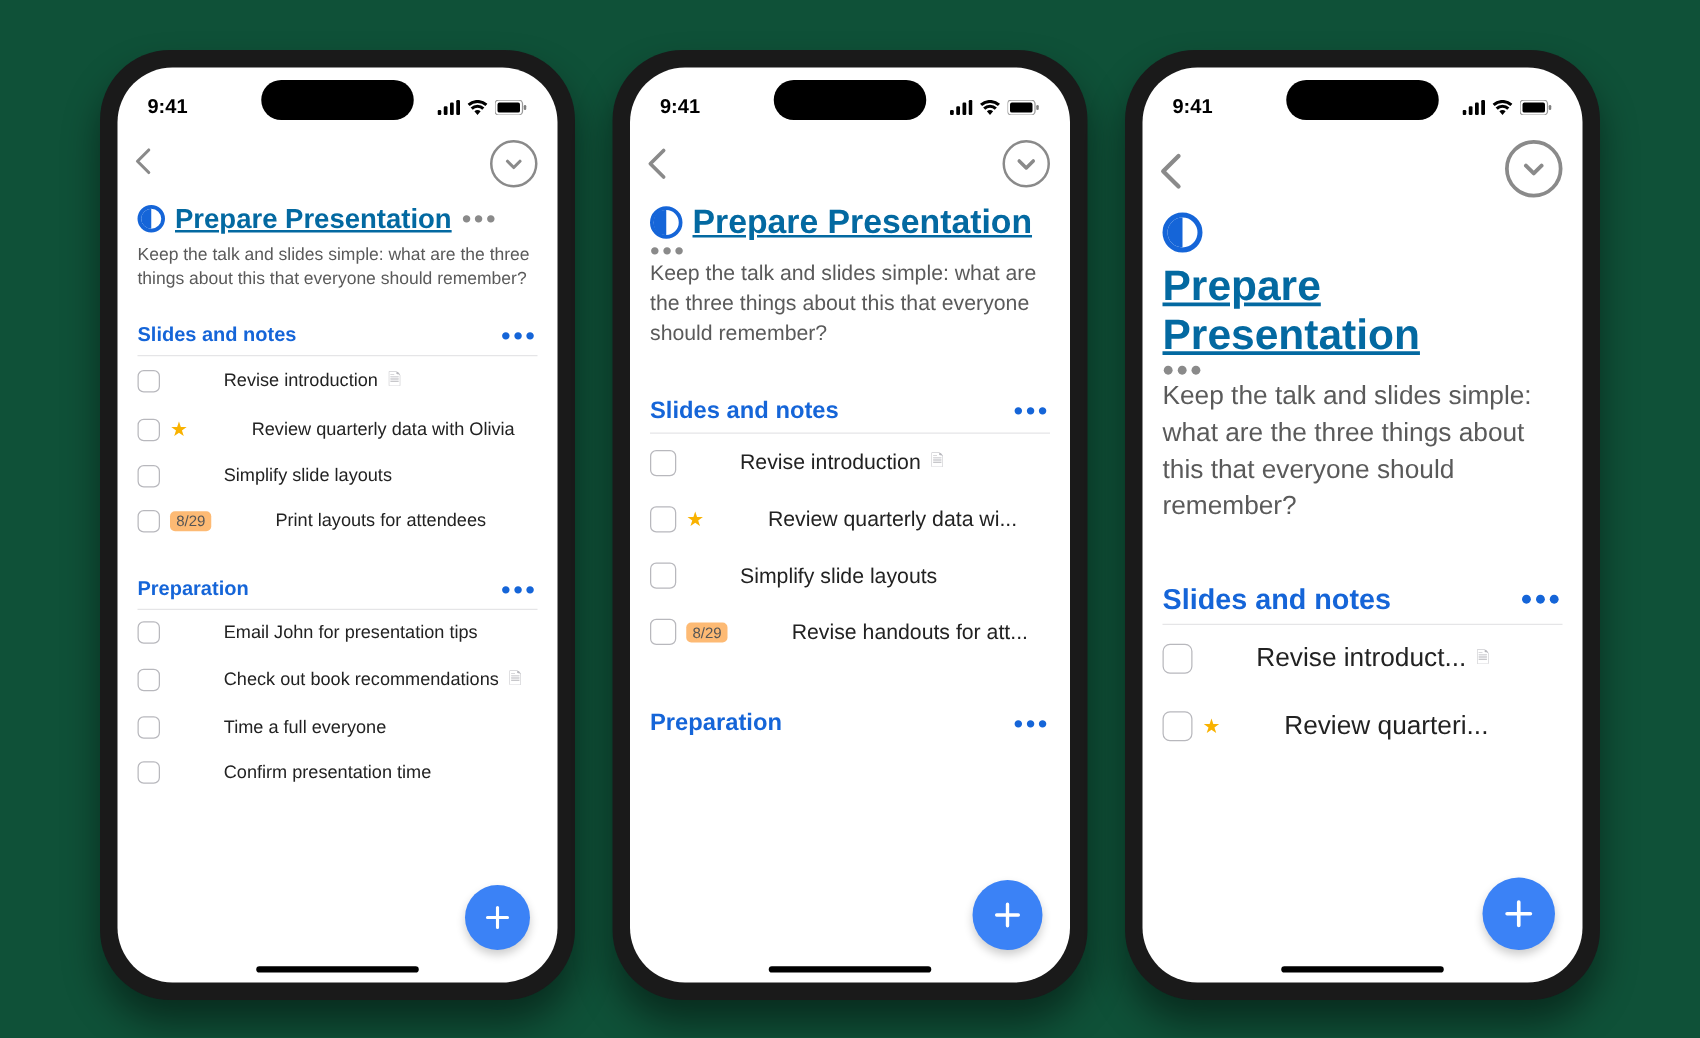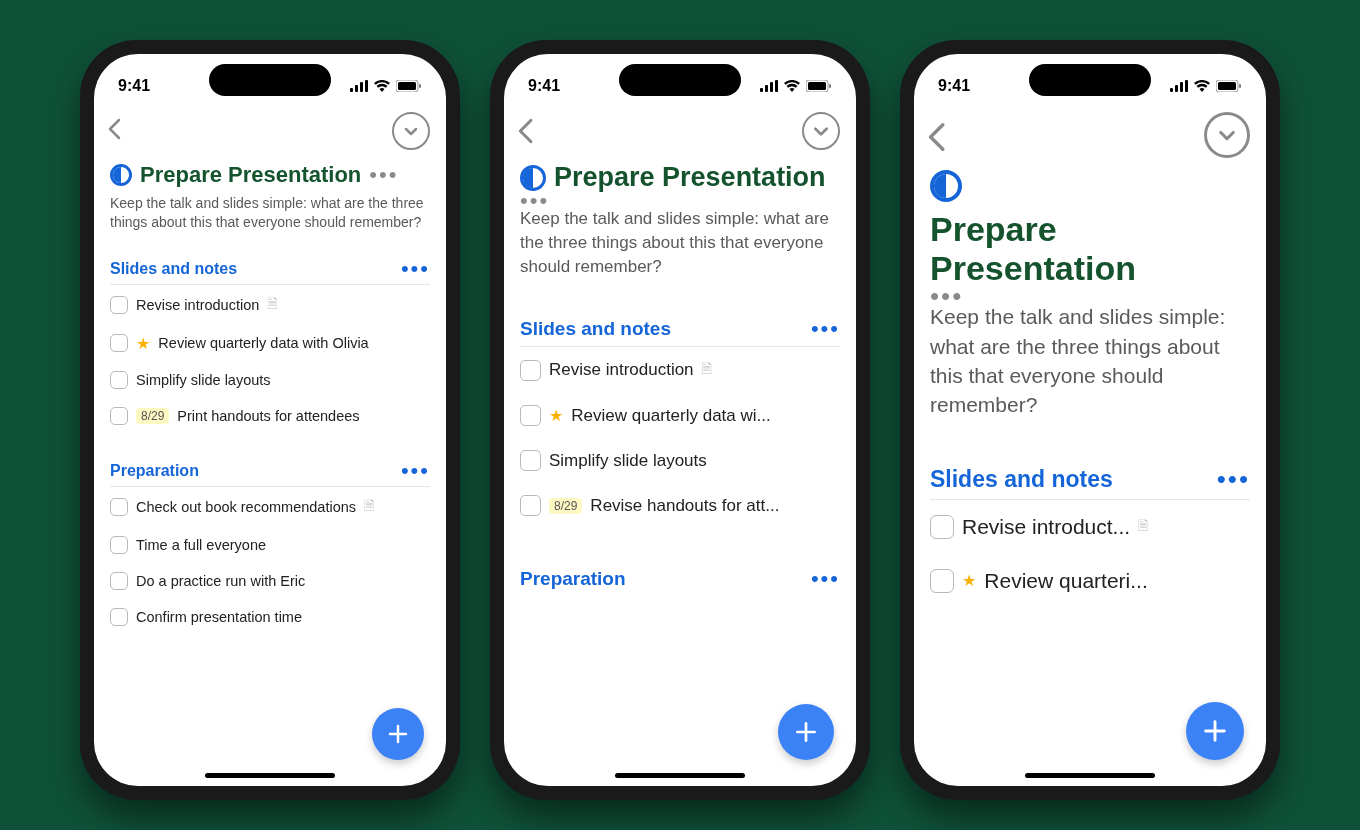--- a/index.html
+++ b/index.html
@@ -10,33 +10,33 @@
   .statusbar{display:flex;justify-content:space-between;align-items:center;padding:14px 24px 0 24px;height:36px;box-sizing:content-box;}
   .sb-time{font-weight:600;}
   .sb-right{display:flex;gap:6px;align-items:center;}
   .nav{display:flex;justify-content:space-between;align-items:center;padding:8px 16px 4px 12px;}
   .back-chev{width:26px;height:26px;color:#8a8a8a;}
   .circle-btn{width:34px;height:34px;border-radius:50%;border:2.5px solid #8a8a8a;color:#8a8a8a;display:flex;align-items:center;justify-content:center;}
   .content{padding:8px 16px 0 16px;overflow:hidden;height:calc(100% - 130px);}
   .page-title-row{display:flex;align-items:center;gap:8px;flex-wrap:wrap;}
   .progress-icon{width:18px;height:18px;border-radius:50%;border:3px solid #1565d8;position:relative;flex:0 0 auto;}
   .progress-icon::after{content:"";position:absolute;left:0;top:0;bottom:0;width:50%;background:#1565d8;border-radius:9px 0 0 9px;}
-  .page-title{font-weight:700;color:#14532d;}
+  .page-title{font-weight:700;color:#0369a1;text-decoration:underline;}
   .dots{color:#8a8a8a;font-size:22px;letter-spacing:2px;line-height:0;flex:0 0 auto;}
   .desc{color:#5a5a5a;margin-top:6px;}
   .section{margin-top:28px;}
   .section-header{display:flex;justify-content:space-between;align-items:center;border-bottom:1px solid #e5e5e7;padding-bottom:6px;}
   .section-title{font-weight:700;}
   .section-dots{color:#1565d8;font-size:22px;letter-spacing:2px;line-height:0;}
   .task{display:flex;align-items:center;gap:8px;padding:9px 0;color:#222;}
   .chk{width:16px;height:16px;border-radius:5px;border:1.5px solid #b8b8bd;flex:0 0 auto;}
   .star{color:#f9b200;font-size:16px;flex:0 0 auto;}
   .file-icon{color:#b8b8bd;font-size:13px;flex:0 0 auto;}
-  .date-badge{background:#fef9c3;color:#555;border-radius:4px;padding:1px 5px;font-size:12px;flex:0 0 auto;}
-  .task-text{white-space:nowrap;overflow:hidden;text-overflow:ellipsis;min-width:0;}
+  .date-badge{background:#fdba74;color:#555;border-radius:4px;padding:1px 5px;font-size:12px;flex:0 0 auto;}
+  .task-text{white-space:nowrap;overflow:hidden;text-overflow:ellipsis;min-width:0;margin-left:43px;}
   .fab{position:absolute;bottom:26px;right:22px;width:52px;height:52px;border-radius:50%;background:#3b82f6;color:#fff;display:flex;align-items:center;justify-content:center;font-size:30px;box-shadow:0 4px 8px rgba(0,0,0,0.2);}
   .home-ind{position:absolute;bottom:8px;left:50%;transform:translateX(-50%);width:130px;height:5px;background:#000;border-radius:3px;}
   .accent{color:#1565d8;}
   
   .p1 .page-title{font-size:22px;} .p1 .desc{font-size:14px;line-height:1.35;} .p1 .section-title{font-size:16px;} .p1 .task{font-size:14.5px;} .p1 .progress-icon{width:16px;height:16px;}
   .p2 .page-title{font-size:27px;} .p2 .desc{font-size:17px;line-height:1.4;} .p2 .section-title{font-size:19px;} .p2 .task{font-size:17px;padding:12px 0;} .p2 .chk{width:19px;height:19px;} .p2 .progress-icon{width:20px;height:20px;} .p2 .section{margin-top:40px;} .p2 .fab{width:56px;height:56px;}
   .p3 .page-title{font-size:34px;line-height:1.15;} .p3 .desc{font-size:21px;line-height:1.4;} .p3 .section-title{font-size:23px;} .p3 .task{font-size:21px;padding:15px 0;} .p3 .chk{width:22px;height:22px;border-radius:6px;} .p3 .progress-icon{width:24px;height:24px;border-width:4px;} .p3 .progress-icon::after{border-radius:12px 0 0 12px;} .p3 .section{margin-top:46px;}
   .p3 .circle-btn{width:40px;height:40px;border-width:3px;} .p3 .fab{width:58px;height:58px;} .p3 .section-dots{font-size:26px;}
   .p3 .dots{font-size:26px;}
   svg{display:block;}
@@ -109,41 +109,41 @@
               <span class="star">★</span>
               <span class="task-text">Review quarterly data with Olivia</span>
             </div>
           <div class="task">
               <span class="chk"></span>
               <span class="task-text">Simplify slide layouts</span>
             </div>
           <div class="task">
               <span class="chk"></span>
               <span class="date-badge">8/29</span>
-              <span class="task-text">Print handouts for attendees</span>
+              <span class="task-text">Print layouts for attendees</span>
             </div>
         </div>
 
         <div class="section">
           <div class="section-header">
             <span class="section-title accent">Preparation</span>
             <span class="section-dots">•••</span>
           </div>
           <div class="task">
               <span class="chk"></span>
+              <span class="task-text">Email John for presentation tips</span>
+            </div>
+          <div class="task">
+              <span class="chk"></span>
               <span class="task-text">Check out book recommendations</span>
               <span class="file-icon">🗎</span>
             </div>
           <div class="task">
               <span class="chk"></span>
               <span class="task-text">Time a full everyone</span>
-            </div>
-          <div class="task">
-              <span class="chk"></span>
-              <span class="task-text">Do a practice run with Eric</span>
             </div>
           <div class="task">
               <span class="chk"></span>
               <span class="task-text">Confirm presentation time</span>
             </div>
         </div>
       </div>
       <div class="fab">
           <svg width="24" height="24" viewBox="0 0 24 24">
             <path d="M12 4 V20 M4 12 H20" stroke="#fff" stroke-width="2.5" stroke-linecap="round"></path>

